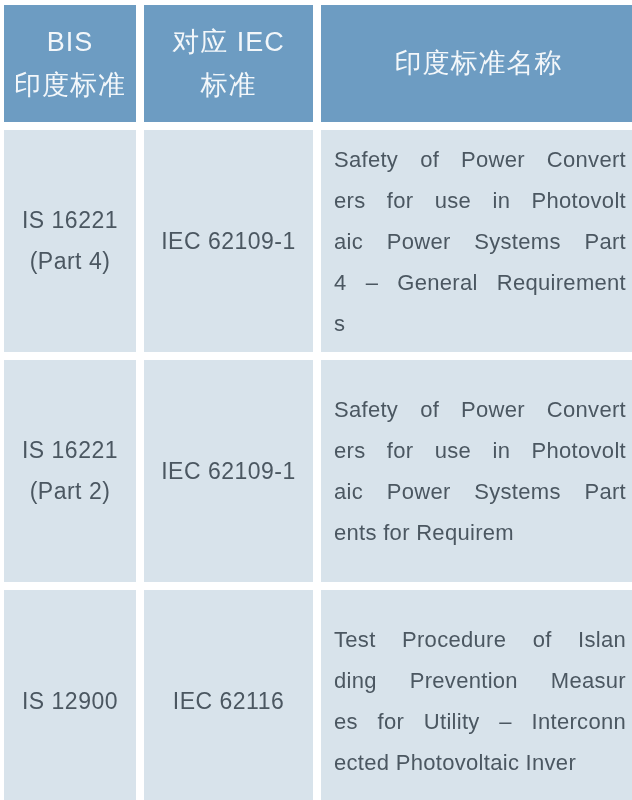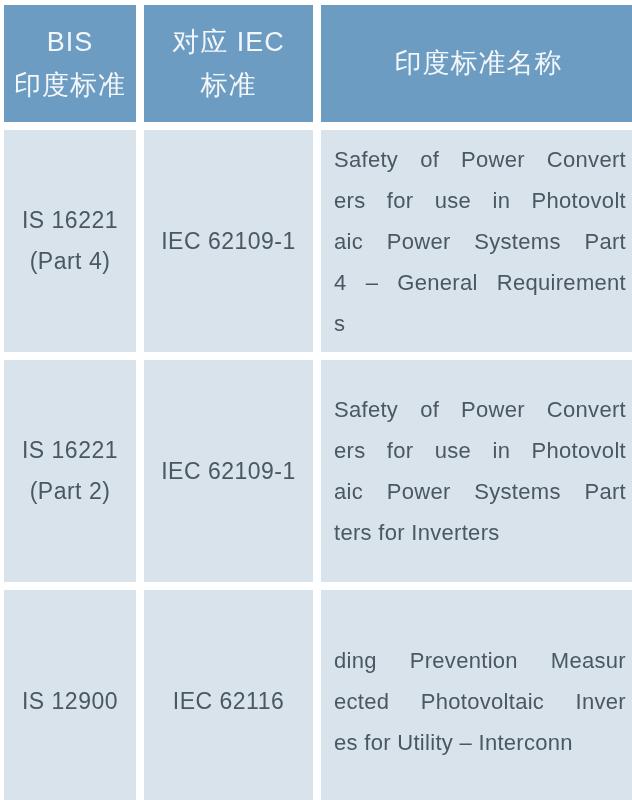--- a/index.html
+++ b/index.html
@@ -100,28 +100,29 @@
       <div class="line">IS 16221</div>
       <div class="line">(Part 2)</div>
     </div>
   <div class="cell bcell col-iec">
       <div class="line">IEC 62109-1</div>
     </div>
   <div class="cell bcell col-name">
       <div class="line">Safety of Power Convert</div>
       <div class="line">ers for use in Photovolt</div>
       <div class="line">aic Power Systems Part</div>
-      <div class="line">ters for Inverters</div>
+      <div class="line">ents for Requirem</div>
     </div>
 
   <div class="cell bcell col-bis">
       <div class="line">IS 12900</div>
     </div>
   <div class="cell bcell col-iec">
       <div class="line">IEC 62116</div>
     </div>
   <div class="cell bcell col-name">
+      <div class="line">Test Procedure of Islan</div>
       <div class="line">ding Prevention Measur</div>
+      <div class="line">es for Utility – Interconn</div>
       <div class="line">ected Photovoltaic Inver</div>
-      <div class="line">es for Utility – Interconn</div>
     </div>
 
 </div>
 
 </body></html>

